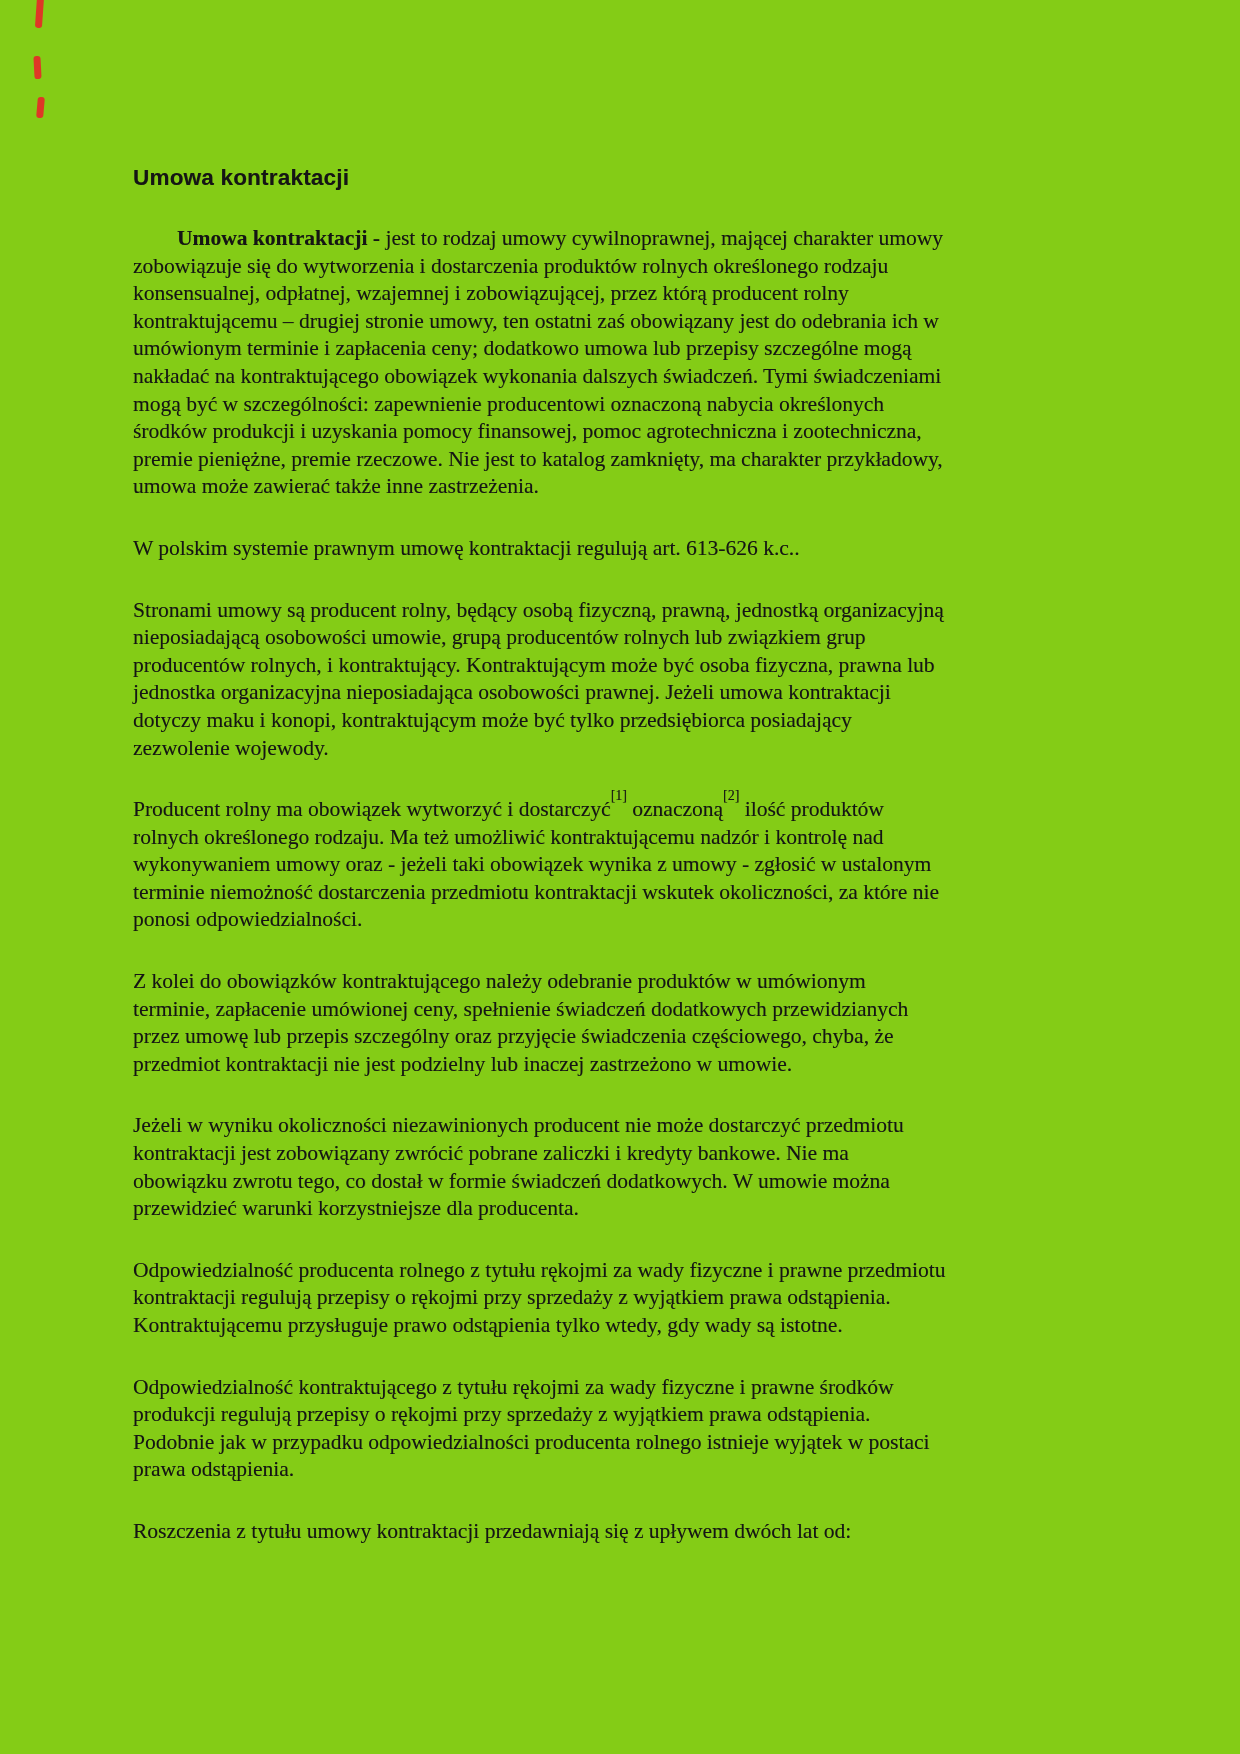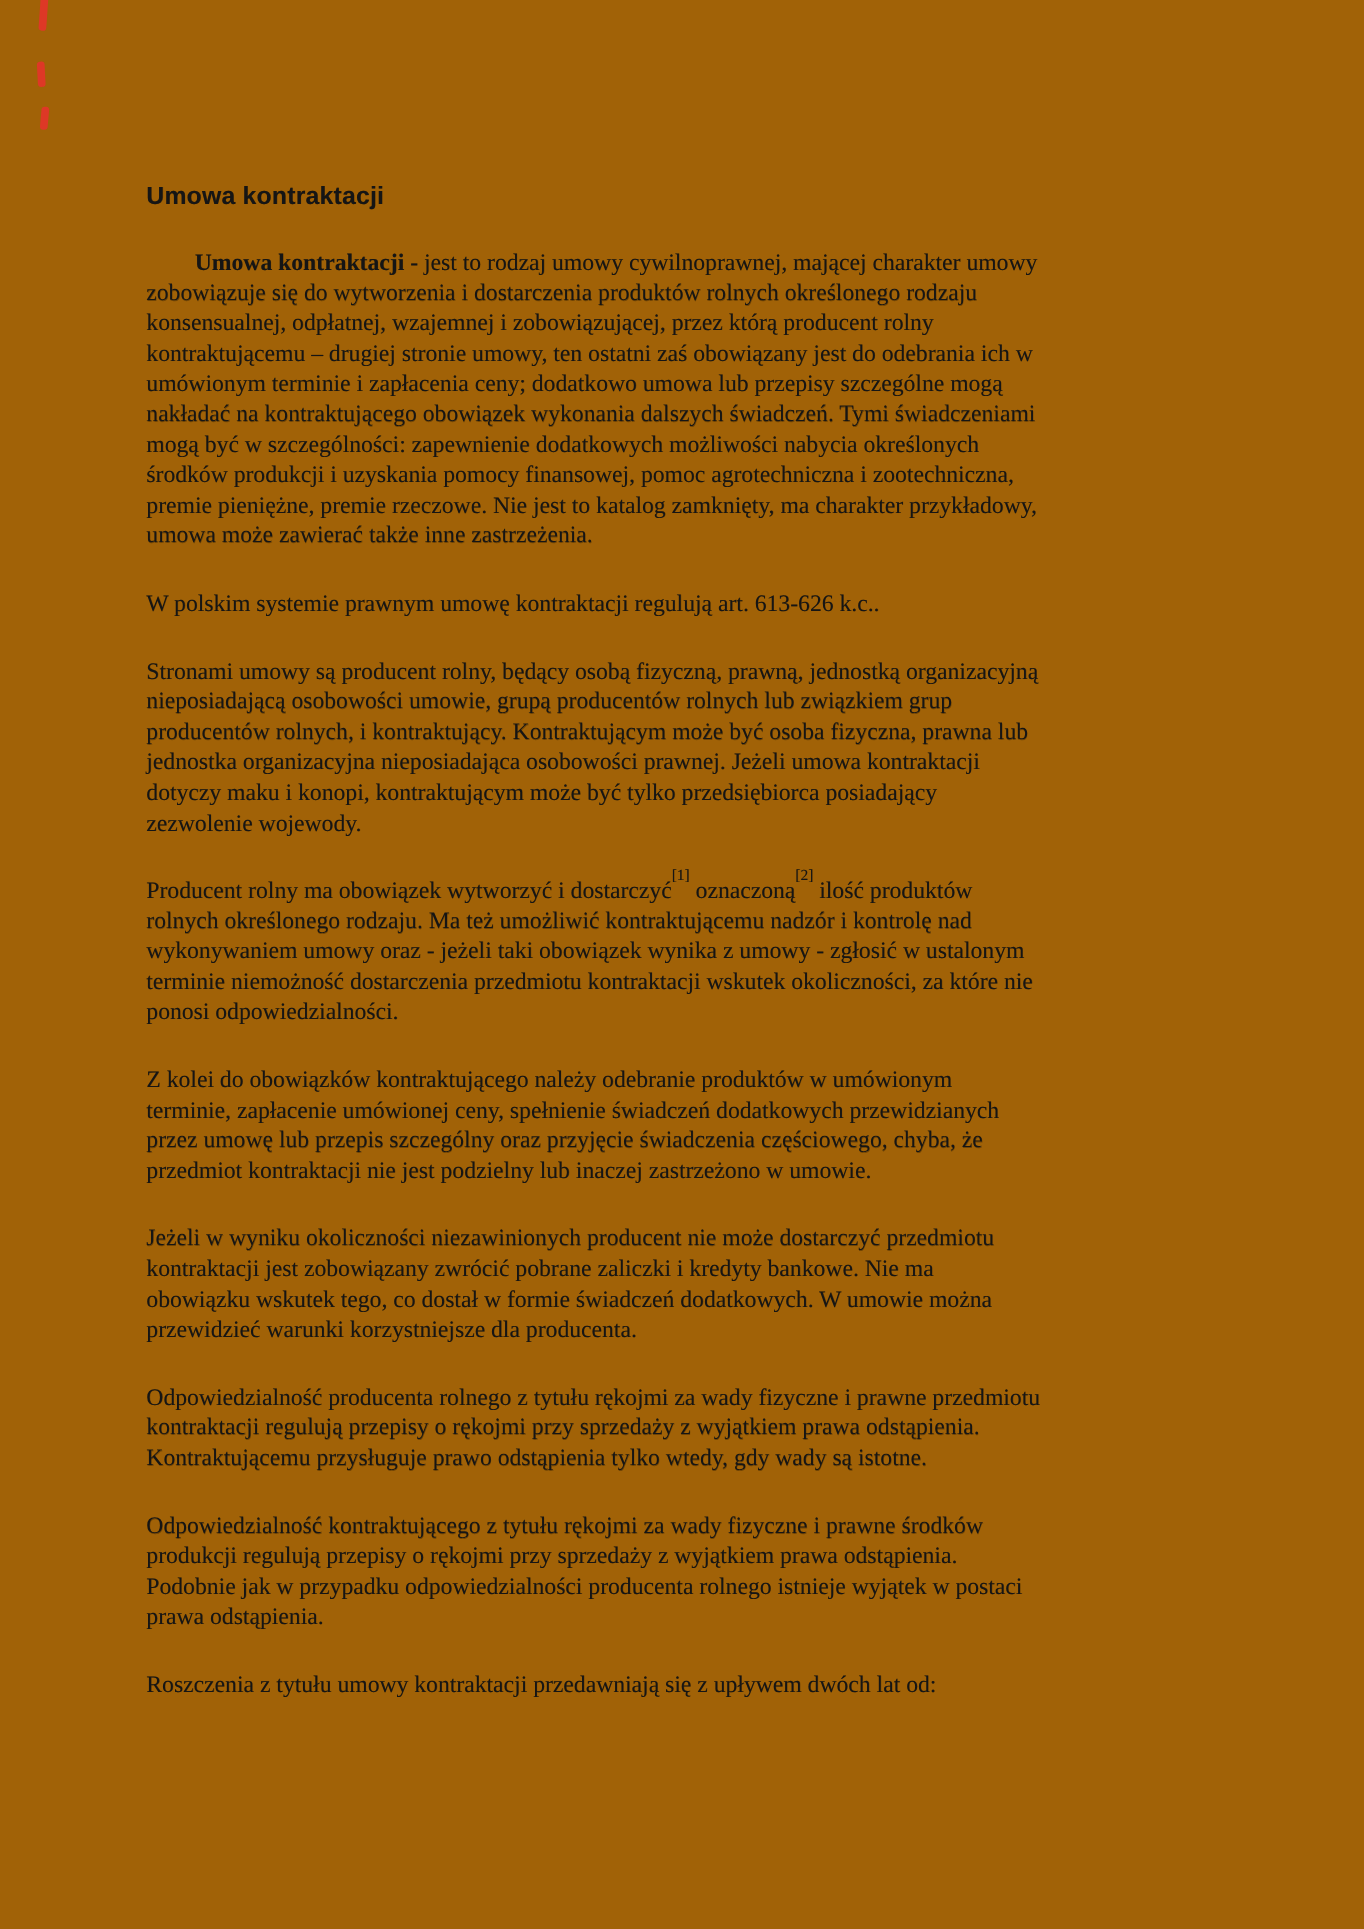--- a/index.html
+++ b/index.html
@@ -1,20 +1,20 @@
 <!DOCTYPE html>
 <html lang="pl"><head>
 <meta charset="utf-8">
 <style>
   html, body { margin: 0; padding: 0; background: #ffffff; }
   .page {
     position: relative;
     width: 1240px;
     height: 1754px;
-    background: #a16207;
+    background: #84cc16;
     overflow: hidden;
     font-family: "Liberation Serif", "DejaVu Serif", serif;
     color: #151515;
   }
   .content {
     position: absolute;
     left: 133px;
     top: 164px;
     width: 1010px;
   }
@@ -65,21 +65,21 @@
   <div class="content">
     <h1 class="doc-title">Umowa kontraktacji</h1>
     <div>
         <div class="para">
           <div class="line"><b>Umowa kontraktacji -</b><span> jest to rodzaj umowy cywilnoprawnej, mającej charakter umowy</span></div>
           <div class="line"><span>zobowiązuje się do wytworzenia i dostarczenia produktów rolnych określonego rodzaju</span></div>
           <div class="line"><span>konsensualnej, odpłatnej, wzajemnej i zobowiązującej, przez którą producent rolny</span></div>
           <div class="line"><span>kontraktującemu – drugiej stronie umowy, ten ostatni zaś obowiązany jest do odebrania ich w</span></div>
           <div class="line"><span>umówionym terminie i zapłacenia ceny; dodatkowo umowa lub przepisy szczególne mogą</span></div>
           <div class="line"><span>nakładać na kontraktującego obowiązek wykonania dalszych świadczeń. Tymi świadczeniami</span></div>
-          <div class="line"><span>mogą być w szczególności: zapewnienie dodatkowych możliwości nabycia określonych</span></div>
+          <div class="line"><span>mogą być w szczególności: zapewnienie producentowi oznaczoną nabycia określonych</span></div>
           <div class="line"><span>środków produkcji i uzyskania pomocy finansowej, pomoc agrotechniczna i zootechniczna,</span></div>
           <div class="line"><span>premie pieniężne, premie rzeczowe. Nie jest to katalog zamknięty, ma charakter przykładowy,</span></div>
           <div class="line"><span>umowa może zawierać także inne zastrzeżenia.</span></div>
         </div>
         <div class="para">
           <div class="line"><span>W polskim systemie prawnym umowę kontraktacji regulują art. 613-626 k.c..</span></div>
         </div>
         <div class="para">
           <div class="line"><span>Stronami umowy są producent rolny, będący osobą fizyczną, prawną, jednostką organizacyjną</span></div>
           <div class="line"><span>nieposiadającą osobowości umowie, grupą producentów rolnych lub związkiem grup</span></div>
@@ -97,21 +97,21 @@
         </div>
         <div class="para">
           <div class="line"><span>Z kolei do obowiązków kontraktującego należy odebranie produktów w umówionym</span></div>
           <div class="line"><span>terminie, zapłacenie umówionej ceny, spełnienie świadczeń dodatkowych przewidzianych</span></div>
           <div class="line"><span>przez umowę lub przepis szczególny oraz przyjęcie świadczenia częściowego, chyba, że</span></div>
           <div class="line"><span>przedmiot kontraktacji nie jest podzielny lub inaczej zastrzeżono w umowie.</span></div>
         </div>
         <div class="para">
           <div class="line"><span>Jeżeli w wyniku okoliczności niezawinionych producent nie może dostarczyć przedmiotu</span></div>
           <div class="line"><span>kontraktacji jest zobowiązany zwrócić pobrane zaliczki i kredyty bankowe. Nie ma</span></div>
-          <div class="line"><span>obowiązku wskutek tego, co dostał w formie świadczeń dodatkowych. W umowie można</span></div>
+          <div class="line"><span>obowiązku zwrotu tego, co dostał w formie świadczeń dodatkowych. W umowie można</span></div>
           <div class="line"><span>przewidzieć warunki korzystniejsze dla producenta.</span></div>
         </div>
         <div class="para">
           <div class="line"><span>Odpowiedzialność producenta rolnego z tytułu rękojmi za wady fizyczne i prawne przedmiotu</span></div>
           <div class="line"><span>kontraktacji regulują przepisy o rękojmi przy sprzedaży z wyjątkiem prawa odstąpienia.</span></div>
           <div class="line"><span>Kontraktującemu przysługuje prawo odstąpienia tylko wtedy, gdy wady są istotne.</span></div>
         </div>
         <div class="para">
           <div class="line"><span>Odpowiedzialność kontraktującego z tytułu rękojmi za wady fizyczne i prawne środków</span></div>
           <div class="line"><span>produkcji regulują przepisy o rękojmi przy sprzedaży z wyjątkiem prawa odstąpienia.</span></div>

